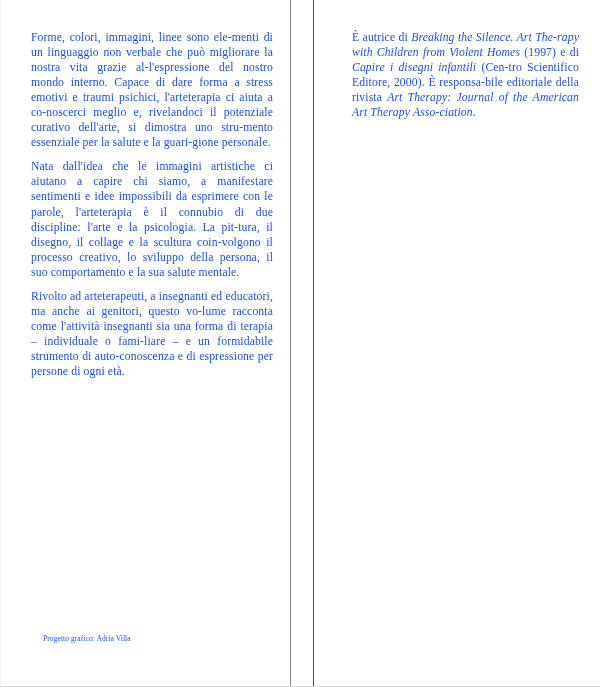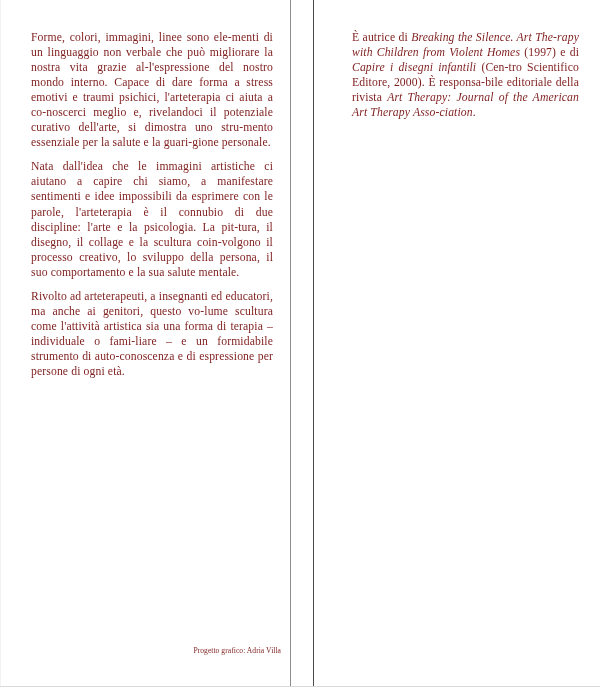--- a/index.html
+++ b/index.html
@@ -8,21 +8,21 @@
     background: #ffffff;
   }
 
   #page {
     position: relative;
     width: 600px;
     height: 687px;
     background: #ffffff;
     overflow: hidden;
     font-family: "Liberation Serif", "DejaVu Serif", serif;
-    color: #7f1d1d;
+    color: #1d4ed8;
     box-sizing: border-box;
     border-bottom: 1px solid #d9d9d9;
   }
 
   
   .fold-line {
     position: absolute;
     top: 0;
     bottom: 0;
     width: 1px;
@@ -69,41 +69,41 @@
 
   
   .credits {
     position: absolute;
     left: 31px;
     bottom: 30px;
     width: 250px;
   }
 
   .credits-line {
-    margin: 0;
+    margin: 12px;
     font-size: 7.6px;
     line-height: 11px;
-    text-align: right;
+    text-align: left;
     letter-spacing: 0.005em;
   }
 </style>
 </head>
 <body>
 
 <div id="page">
 
   <div class="paper-edge-left"></div>
 
   <div class="fold-line fold-line-left"></div>
   <div class="fold-line fold-line-right"></div>
 
   <div class="column column-left">
     <p class="body-text">Forme, colori, immagini, linee sono ele-menti di un linguaggio non verbale che può migliorare la nostra vita grazie al-l'espressione del nostro mondo interno. Capace di dare forma a stress emotivi e traumi psichici, l'arteterapia ci aiuta a co-noscerci meglio e, rivelandoci il potenziale curativo dell'arte, si dimostra uno stru-mento essenziale per la salute e la guari-gione personale.</p>
     <p class="body-text">Nata dall'idea che le immagini artistiche ci aiutano a capire chi siamo, a manifestare sentimenti e idee impossibili da esprimere con le parole, l'arteterapia è il connubio di due discipline: l'arte e la psicologia. La pit-tura, il disegno, il collage e la scultura coin-volgono il processo creativo, lo sviluppo della persona, il suo comportamento e la sua salute mentale.</p>
-    <p class="body-text">Rivolto ad arteterapeuti, a insegnanti ed educatori, ma anche ai genitori, questo vo-lume scultura come l'attività artistica sia una forma di terapia – individuale o fami-liare – e un formidabile strumento di auto-conoscenza e di espressione per persone di ogni età.</p>
+    <p class="body-text">Rivolto ad arteterapeuti, a insegnanti ed educatori, ma anche ai genitori, questo vo-lume racconta come l'attività insegnanti sia una forma di terapia – individuale o fami-liare – e un formidabile strumento di auto-conoscenza e di espressione per persone di ogni età.</p>
   </div>
 
   <div class="column column-right">
     <p class="body-text" id="author-works"><span>È autrice di </span><i>Breaking the Silence. Art The-rapy with Children from Violent Homes</i><span> (1997) e di </span><i>Capire i disegni infantili</i><span> (Cen-tro Scientifico Editore, 2000). È responsa-bile editoriale della rivista </span><i>Art Therapy: Journal of the American Art Therapy Asso-ciation</i><span>.</span></p>
   </div>
 
   <div class="credits">
     <p class="credits-line">Progetto grafico: Adria Villa</p>
   </div>
 

